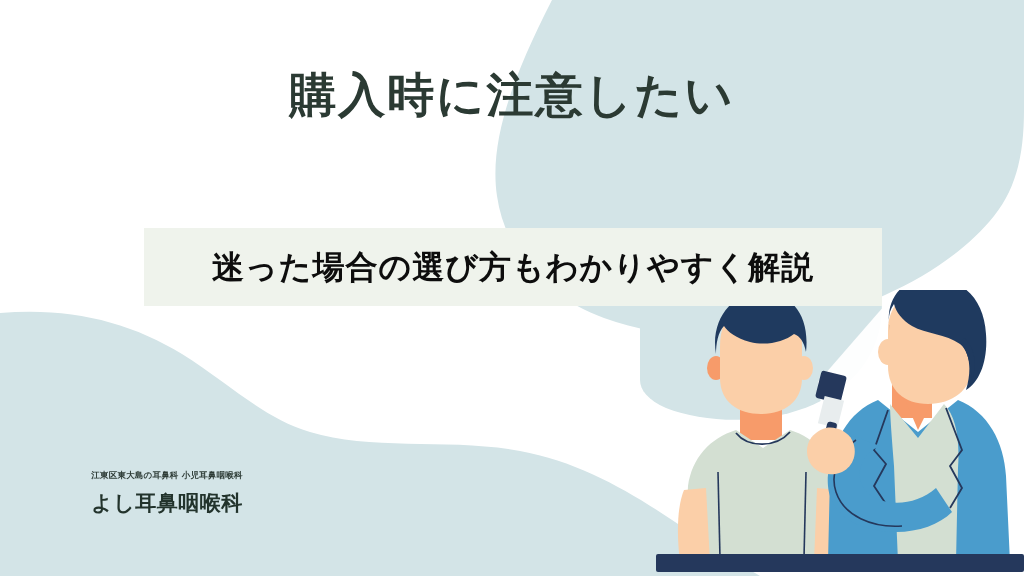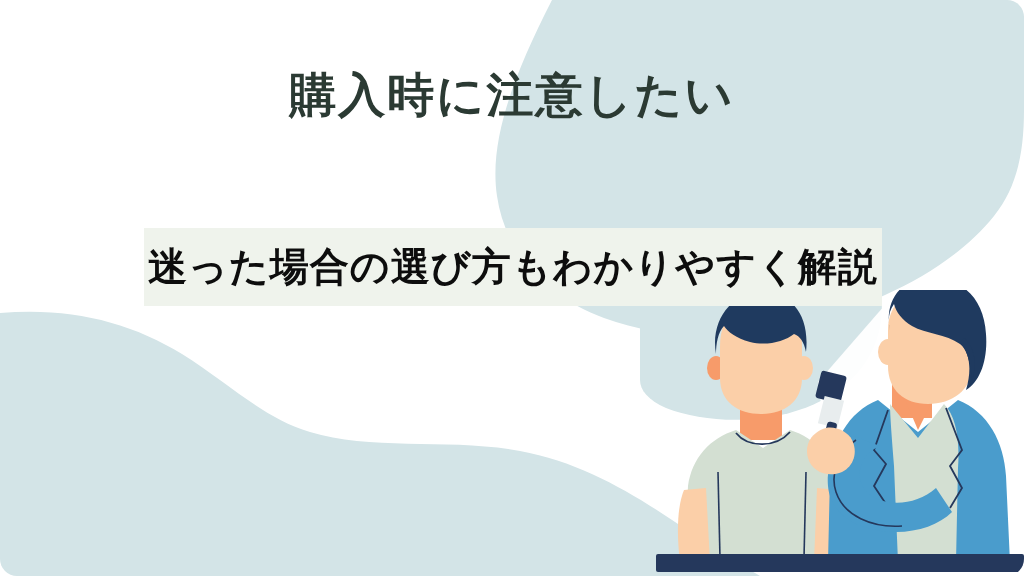--- a/index.html
+++ b/index.html
@@ -7,21 +7,20 @@
     padding: 0;
     background: #ffffff;
   }
   #canvas {
     position: relative;
     width: 1024px;
     height: 576px;
     overflow: hidden;
     background: #ffffff;
     font-family: "DejaVu Sans", "Liberation Sans", sans-serif;
-    border-radius: 17px;
   }
 
   
   .bg-layer {
     position: absolute;
     inset: 0;
     width: 1024px;
     height: 576px;
     pointer-events: none;
   }
@@ -55,21 +54,21 @@
     height: 78px;
     background: #eff3ec;
     z-index: 5;
     display: flex;
     align-items: center;
     justify-content: center;
   }
   .subtitle-text {
     font-family: "DejaVu Sans", "Liberation Sans", sans-serif;
     font-weight: 700;
-    font-size: 39px;
+    font-size: 32px;
     line-height: 36px;
     letter-spacing: 1px;
     color: #0d0d0d;
     white-space: nowrap;
   }
 
   
   .logo-block {
     position: absolute;
     left: 52px;
@@ -127,20 +126,24 @@
   </svg>
 
   <div class="title-block">
     <span class="title-line">購入時に注意したい</span>
   </div>
 
   <div class="subtitle-band">
     <span class="subtitle-text">迷った場合の選び方もわかりやすく解説</span>
   </div>
 
+  <div class="logo-block">
+    <p class="logo-tagline">江東区東大島の耳鼻科 小児耳鼻咽喉科</p>
+    <p class="logo-name">よし耳鼻咽喉科</p>
+  </div>
 
   <svg class="illustration" viewBox="0 0 384 286" width="384" height="286" xmlns="http://www.w3.org/2000/svg">
 
     <path d="M 0,0 L 240,0 C 248,40 230,82 190,106 C 140,136 70,135 26,118
              C 8,110 0,100 0,90 Z" fill="#d3e4e7"></path>
 
     <path d="M 178,92 L 186,150 L 270,14 L 258,0 Z" fill="#ffffff" opacity="0.95"></path>
 
     <g>
 

